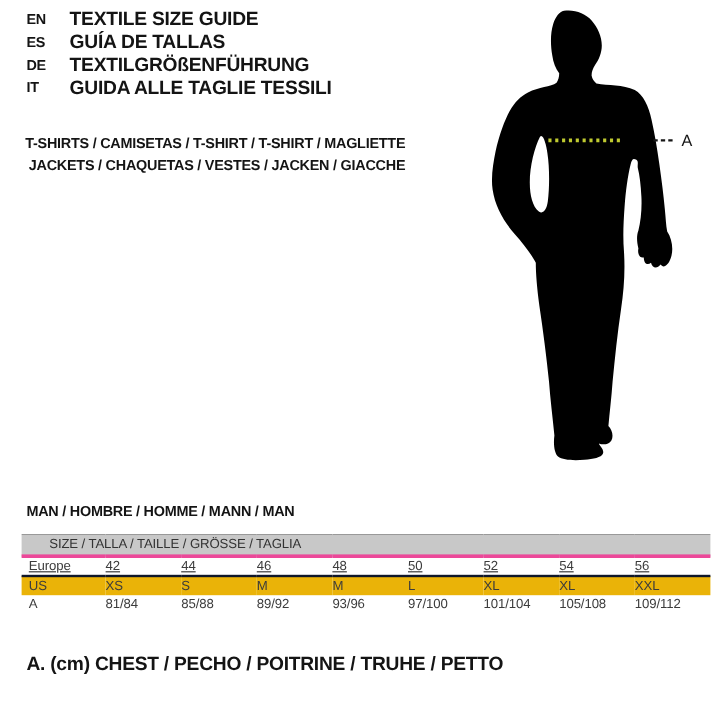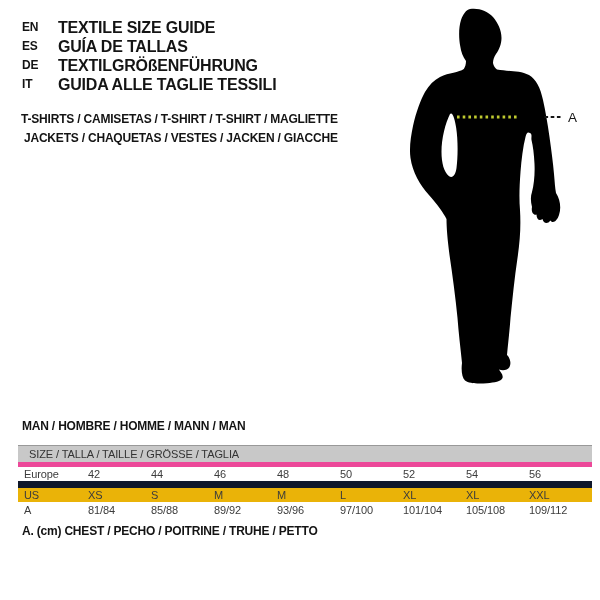--- a/index.html
+++ b/index.html
@@ -6,21 +6,21 @@
   html,body { width:600px; height:600px; }
   body {
     position:relative;
     background:#ffffff;
     font-family:"Liberation Sans", sans-serif;
     color:#141414;
     overflow:hidden;
   }
 
   
-  .lang-block { position:absolute; left:22px; top:18px; }
+  .lang-block { position:absolute; left:22px; top:7px; }
   .lang-row { display:flex; line-height:19px; }
   .lang-code { width:36px; font-size:12px; font-weight:700; letter-spacing:-0.2px; }
   .lang-label { font-size:16px; font-weight:700; letter-spacing:-0.2px; }
 
   
   .categories { position:absolute; left:21px; top:110px;text-align:right; }
   .category-line { font-size:12px; font-weight:700; letter-spacing:-0.2px; line-height:19px; }
 
   
   .figure-svg { position:absolute; left:400px; top:0px; width:180px; height:400px; }
@@ -29,30 +29,30 @@
   .section-title { position:absolute; left:22px; top:419px; font-size:12px; font-weight:700; letter-spacing:-0.2px; }
 
   
   .size-table {
     position:absolute; left:18px; top:445px; width:574px;
     border-collapse:collapse; table-layout:fixed;
     font-size:11px; color:#3c3c3c; letter-spacing:-0.1px;
   }
   .size-table th.band {
     background:#c8c8c8; text-align:left; font-weight:400; color:#333333;
-    padding:2px 0 2px 11px; height:16px;
-    border-top:1px solid #999999; border-bottom:5px solid #ec4899;
+    padding:2px 0 2px 23px; height:16px;
+    border-top:1px solid #999999; border-bottom:3px solid #ec4899;
   }
   .size-table td { text-align:left; height:16px; padding:1px 0; }
   .size-table td.rowlabel { text-align:left; padding-left:6px; }
-  .size-table tr.sep { border-bottom:7px solid #0f172a; }
+  .size-table tr.sep { border-bottom:2px solid #0f172a;text-decoration:underline; }
   .size-table tr.shade { background:#eab308; }
 
   
-  .footnote { position:absolute; left:22px; top:524px; font-size:12px; font-weight:700; letter-spacing:-0.2px; }
+  .footnote { position:absolute; left:22px; top:545px; font-size:16px; font-weight:700; letter-spacing:-0.2px; }
 </style>
 </head>
 <body>
 
 <div class="lang-block">
   <div class="lang-row">
     <span class="lang-code">EN</span>
     <span class="lang-label">TEXTILE SIZE GUIDE</span>
   </div>
   <div class="lang-row">

